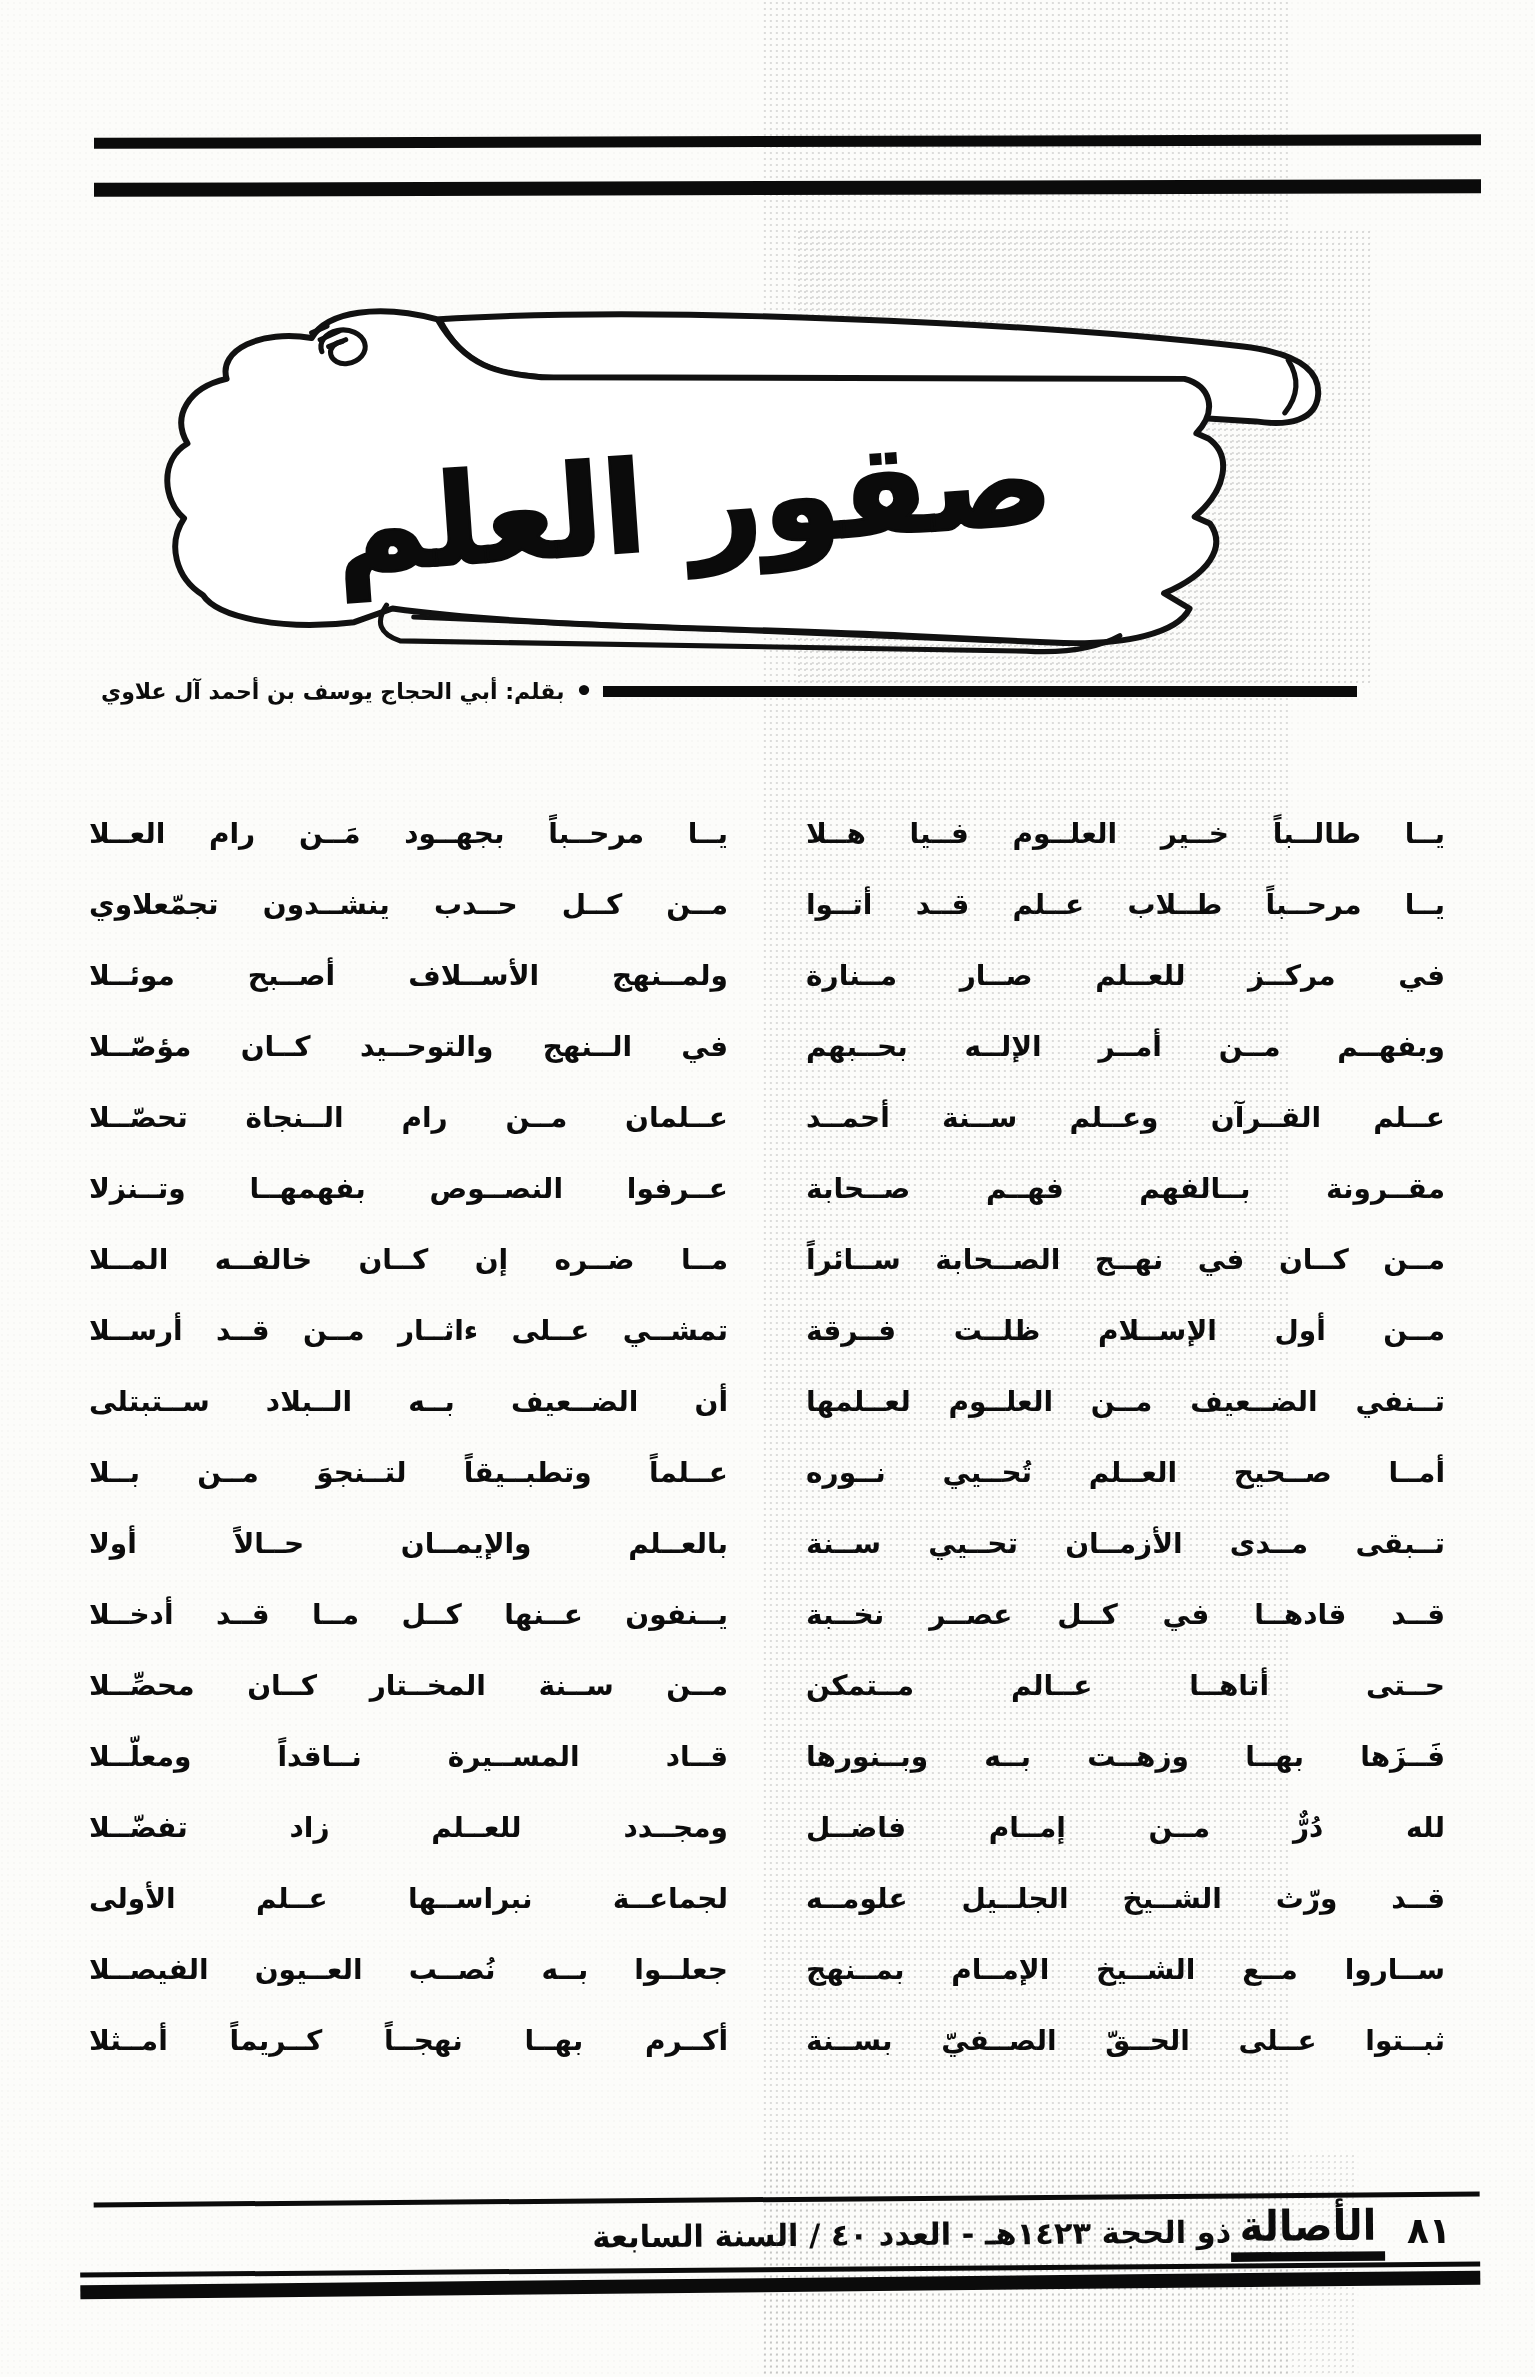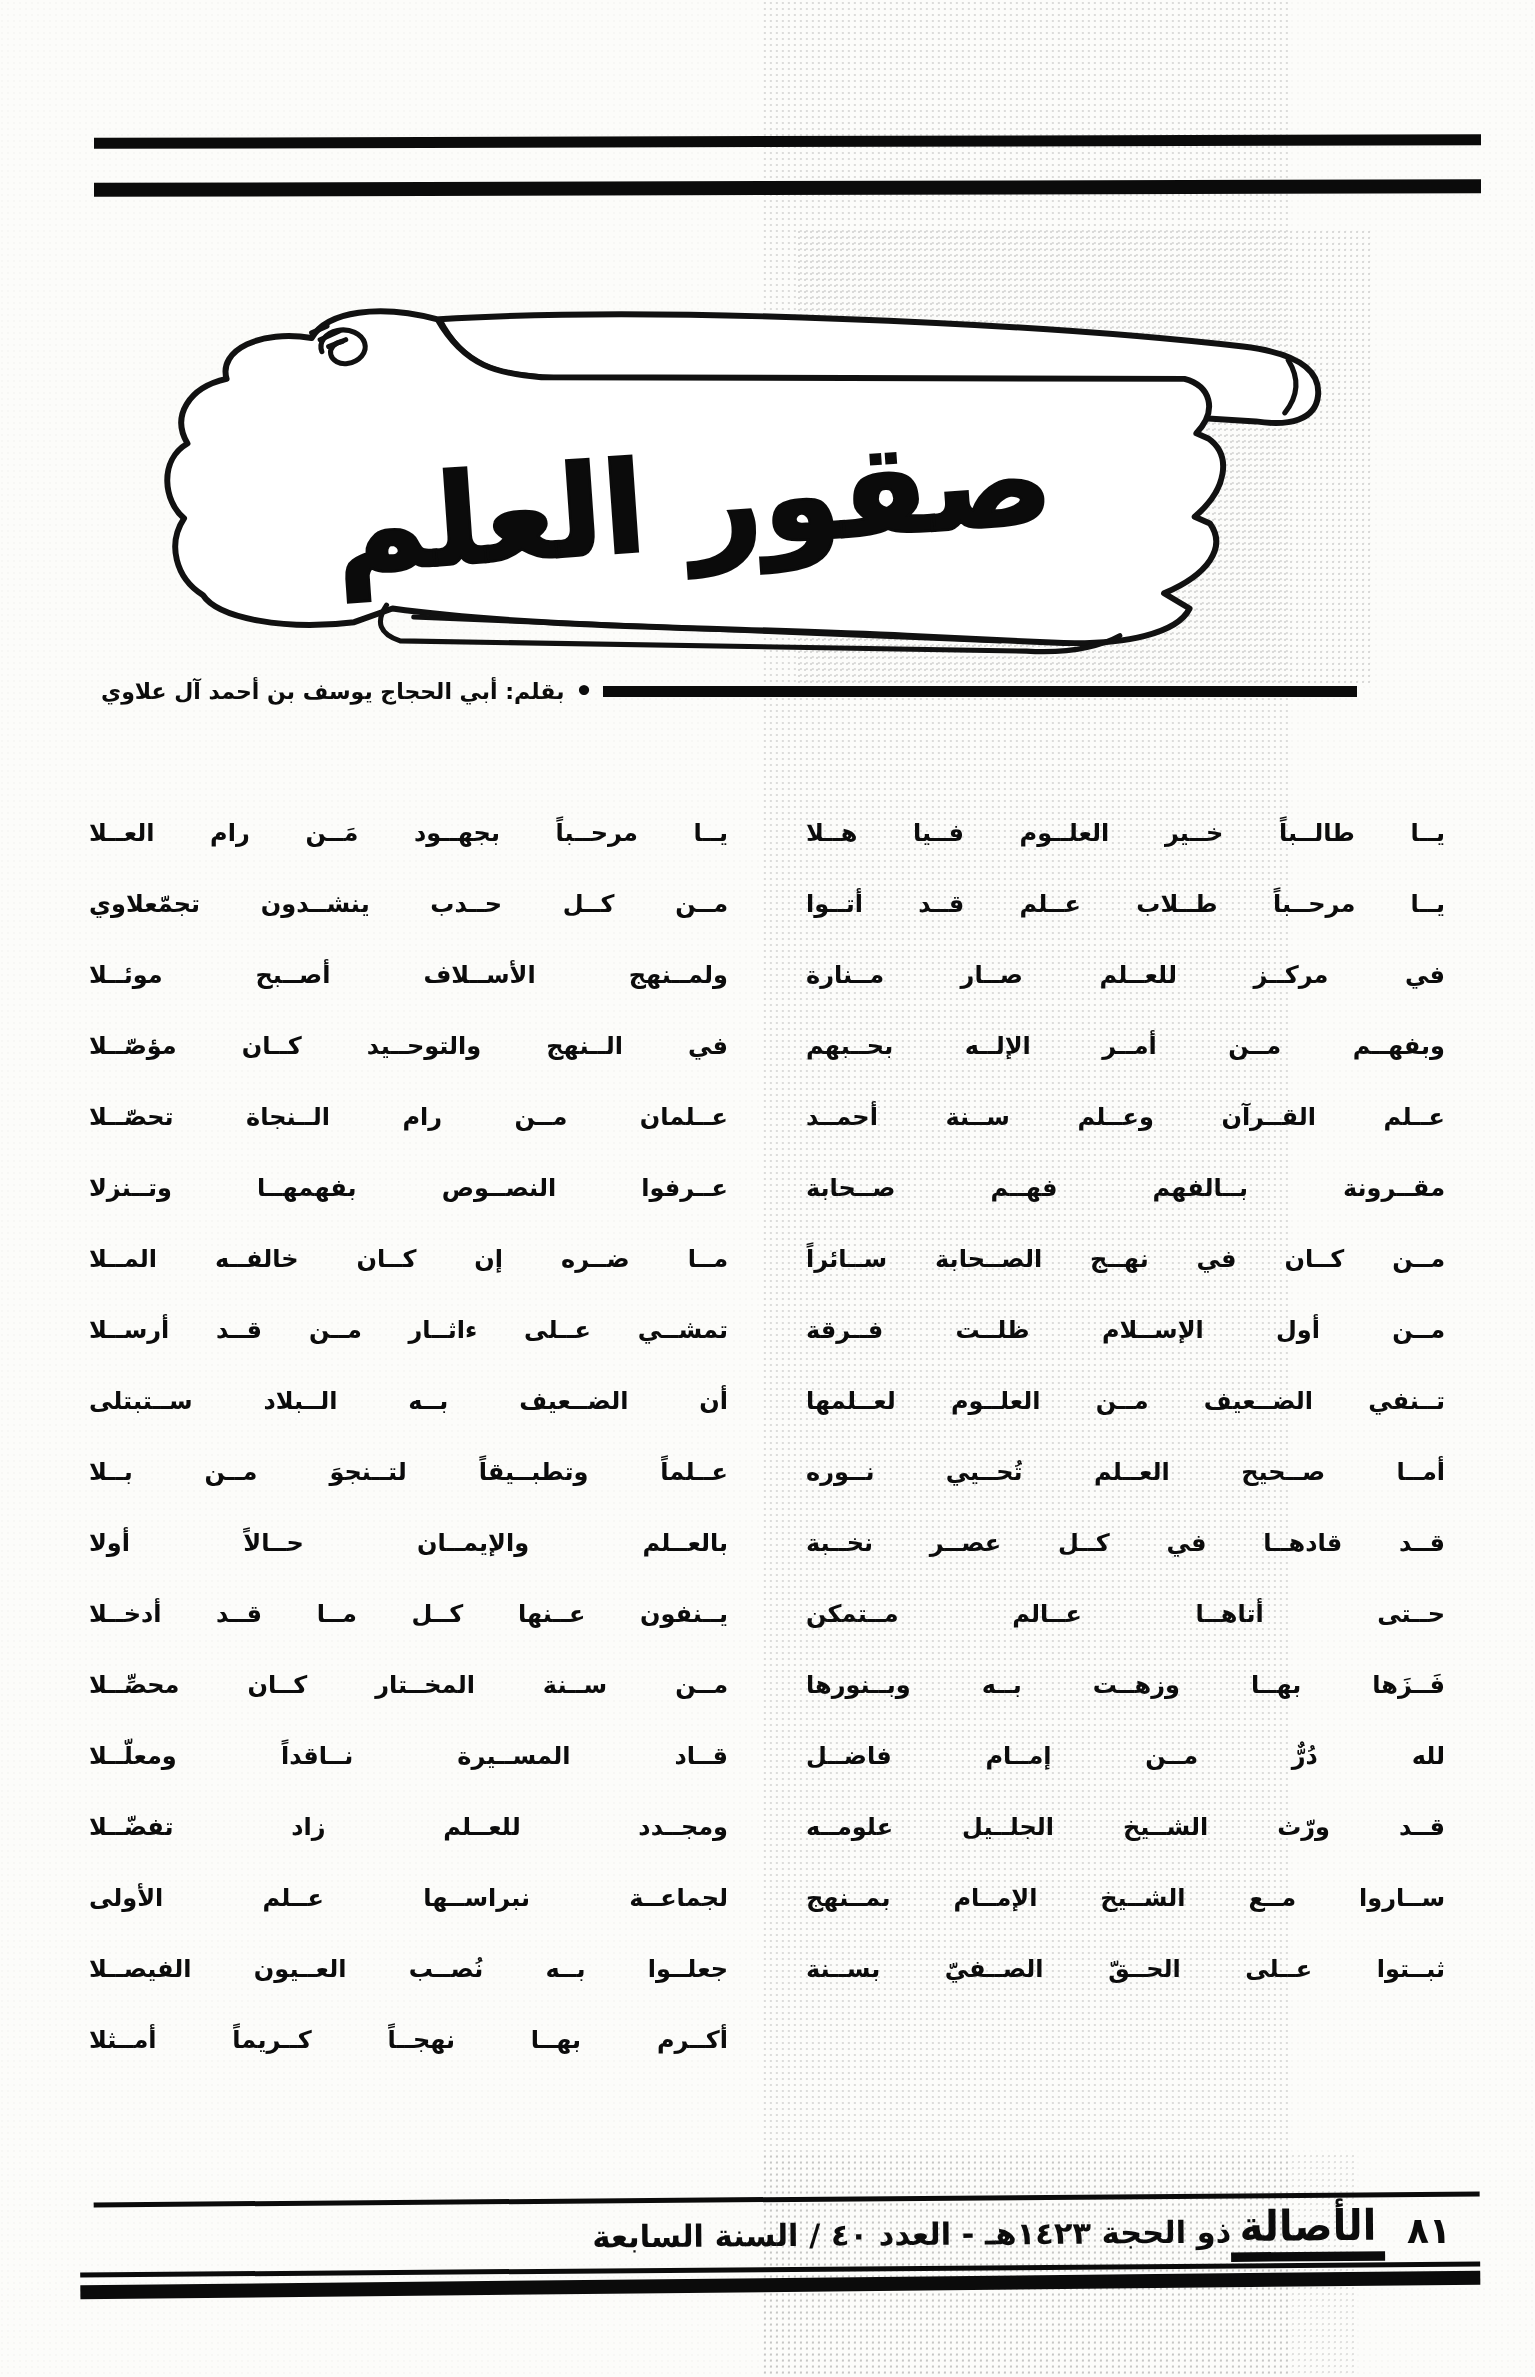--- a/index.html
+++ b/index.html
@@ -40,21 +40,21 @@
   #byline-bullet{ font-size:29px; font-weight:bold; padding:0 10.2px; line-height:1;}
   #byline-text{ font-size:22px; font-weight:bold; white-space:nowrap; letter-spacing:-0.8px;}
 
   #poem{
     position:absolute; top:798px; left:90px; width:1356px; height:1288px;
     display:flex; direction:rtl; gap:78px; z-index:2;
   }
   .poem-col{ flex:1 1 0; }
   .poem-line{
     height:71px; line-height:71px;
-    font-size:24px; font-weight:700;
+    font-size:28px; font-weight:700;
     text-align:justify; text-align-last:justify;
     white-space:nowrap; overflow:hidden;
   }
 
   #footer{ position:absolute; left:81px; top:2197px; width:1400px; z-index:2; transform:rotate(-.45deg);}
   #footer-top-rule{ height:5.1px; background:#0b0b0b; width:99%;}
   #footer-row{ display:flex; direction:rtl; align-items:center; margin-top:1.7px; height:63px;}
   #page-number{ font-size:36px; font-weight:bold; margin-left:22px; margin-right:29px;}
   #magazine-logo{
     font-size:40px; font-weight:900; letter-spacing:-1.7px;
@@ -114,20 +114,21 @@
         <div class="poem-line">يــا طالــباً خــير العلــوم فــيا هــلا</div>
         <div class="poem-line">يــا مرحــباً طــلاب عــلم قــد أتــوا</div>
         <div class="poem-line">في مركــز للعــلم صــار مــنارة</div>
         <div class="poem-line">وبفهــم مــن أمــر الإلــه بحــبهم</div>
         <div class="poem-line">عــلم القــرآن وعــلم ســنة أحمــد</div>
         <div class="poem-line">مقــرونة بــالفهم فهــم صــحابة</div>
         <div class="poem-line">مــن كــان في نهــج الصــحابة ســائراً</div>
         <div class="poem-line">مــن أول الإســلام ظلــت فــرقة</div>
         <div class="poem-line">تــنفي الضــعيف مــن العلــوم لعــلمها</div>
         <div class="poem-line">أمــا صــحيح العــلم تُحــيي نــوره</div>
+        <div class="poem-line">تــبقى مــدى الأزمــان تحــيي ســنة</div>
         <div class="poem-line">قــد قادهــا في كــل عصــر نخــبة</div>
         <div class="poem-line">حــتى أتاهــا عــالم مــتمكن</div>
         <div class="poem-line">فَــزَها بهــا وزهــت بــه وبــنورها</div>
         <div class="poem-line">لله دُرٌّ مــن إمــام فاضــل</div>
         <div class="poem-line">قــد ورّث الشــيخ الجلــيل علومــه</div>
         <div class="poem-line">ســاروا مــع الشــيخ الإمــام بمــنهج</div>
         <div class="poem-line">ثبــتوا عــلى الحــقّ الصــفيّ بســنة</div>
       </div>
     <div class="poem-col" id="poem-col-left">
         <div class="poem-line">يــا مرحــباً بجهــود مَــن رام العــلا</div>

